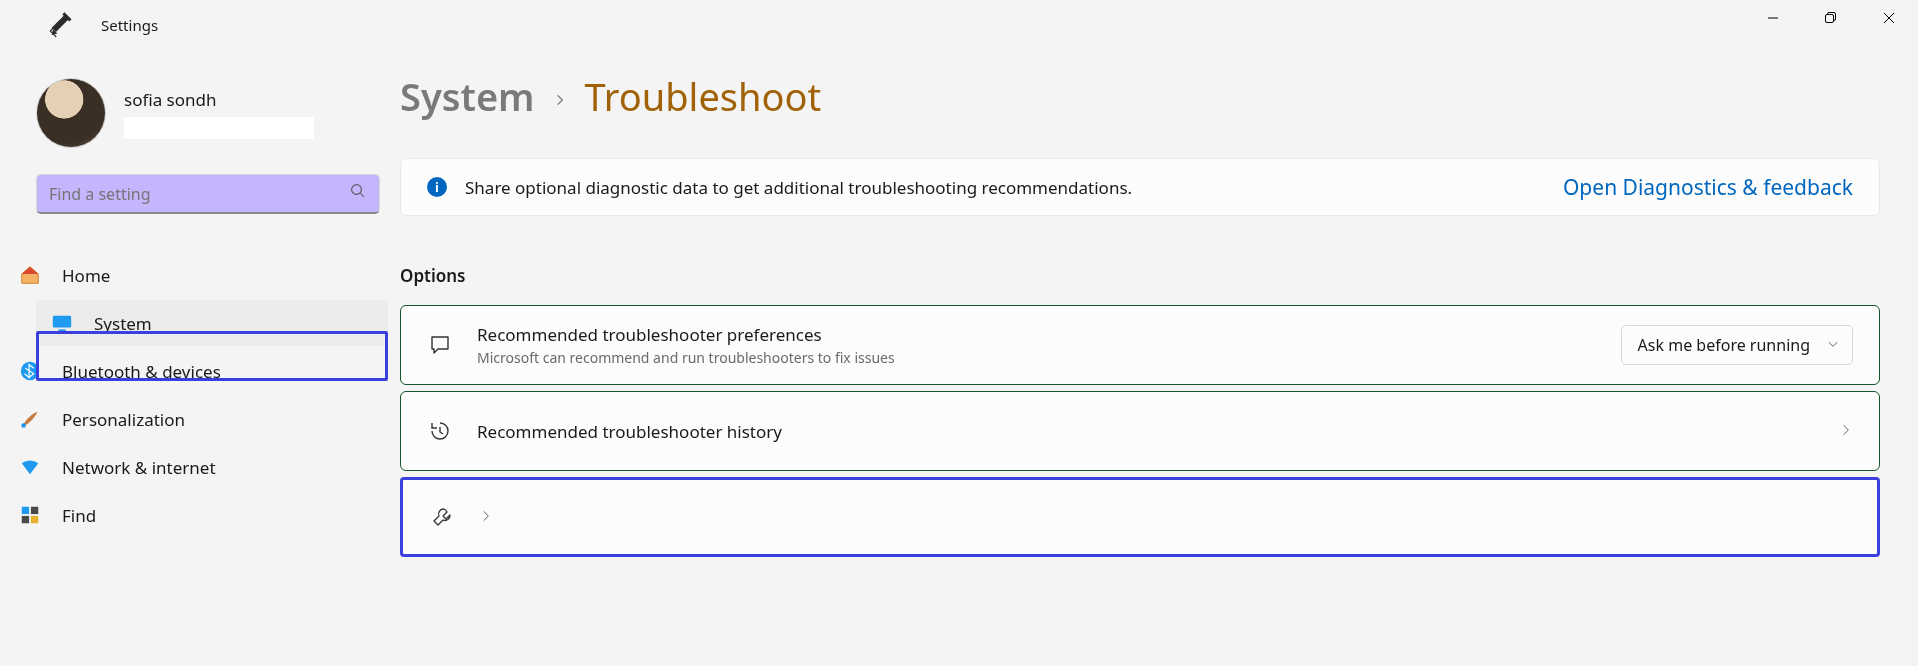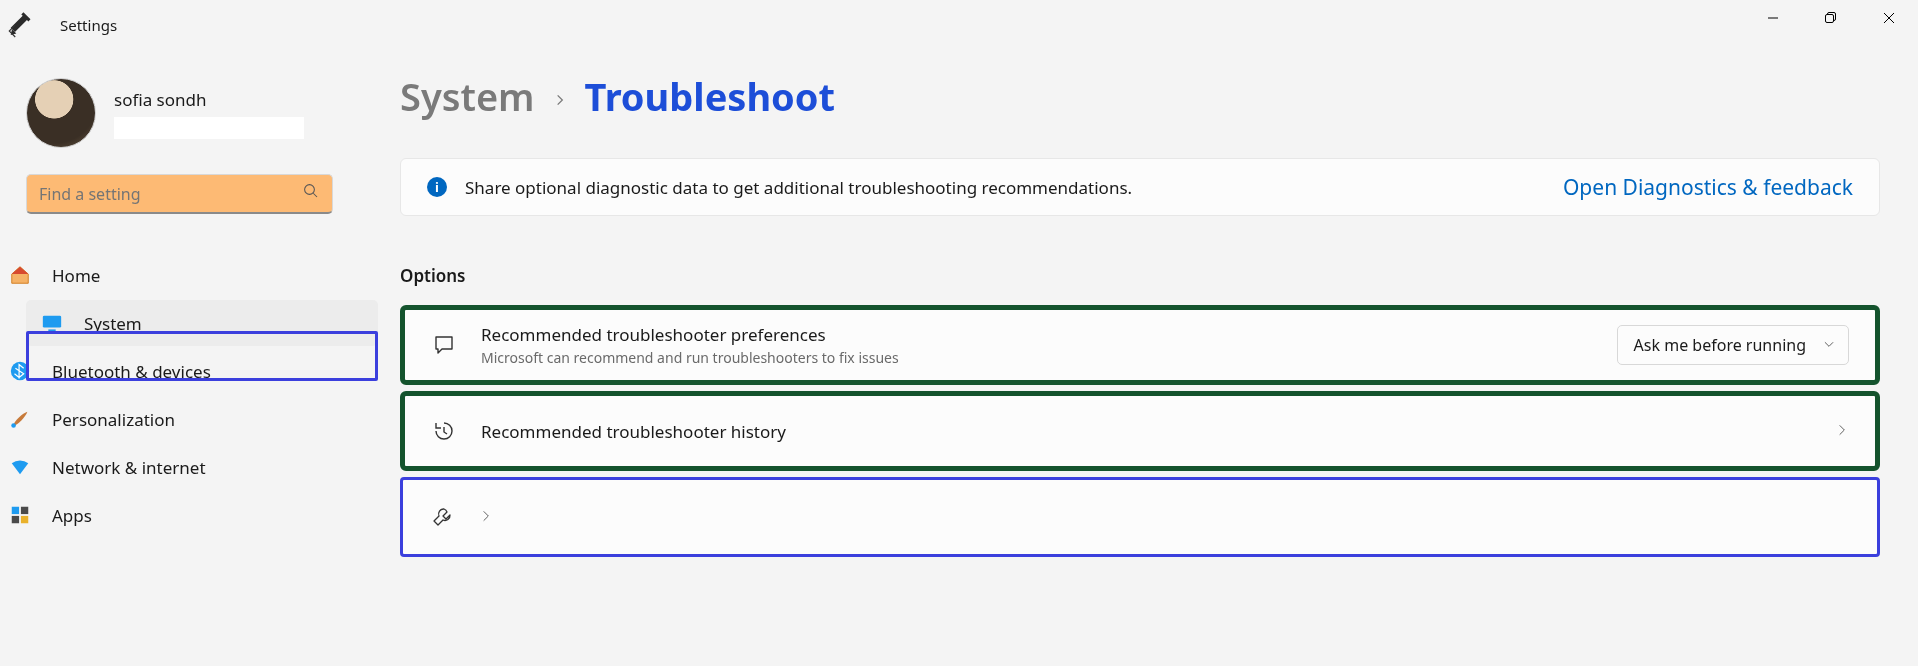--- a/index.html
+++ b/index.html
@@ -13,51 +13,52 @@
     position: relative;
   }
 
   
   .titlebar {
     height: 50px;
     display: flex;
     align-items: center;
     padding-left: 4px;
     position: relative;
+    margin-left: 41px;
   }
   .hammer-ico { width:36px; height:36px; display:flex; align-items:center; justify-content:center; }
   .back-btn { width:22px; height:22px; margin-left:-38px; margin-top:12px; display:flex; align-items:center; justify-content:center; color:#333; }
   .app-title { font-size:15px; color:#1a1a1a; margin-left:36px; }
   .win-controls { position:absolute; right:0; top:0; display:flex; }
   .win-btn { width:58px; height:36px; display:flex; align-items:center; justify-content:center; color:#000; }
 
   
   .sidebar {
     position:absolute;
-    left:4px; top:50px;
+    left:14px; top:50px;
     width:380px;
     padding-top:20px;
   }
   .profile {
     display:flex; align-items:center;
     padding: 8px 22px 16px 22px;
   }
   .avatar {
     width:70px; height:70px; border-radius:50%;
     background: radial-gradient(circle at 40% 30%, #e5d0b5 0 30%, #3a2f25 31% 70%, #6d5a44 100%);
     margin-right:18px;
     border:1px solid #d0d0d0;
   }
   .profile-name { font-size:17px; color:#1a1a1a; font-weight:400; }
   .profile-name-box { background:#fff; width:190px; height:22px; margin-top:6px; }
 
   .search-wrap { padding: 10px 22px 18px 22px; }
   .search {
-    width:307px; height:40px;
-    background:#fdba74;
+    width:344px; height:40px;
+    background:#c4b5fd;
     border:1px solid #d8d8d8;
     border-bottom:2px solid #8a8a8a;
     border-radius:5px;
     display:flex; align-items:center;
     padding:0 12px;
   }
   .search input {
     flex:1; border:none; outline:none; background:transparent;
     font-size:16px; color:#5b5b5b;
     font-family: inherit;
@@ -95,21 +96,21 @@
     left:400px; right:0; top:50px;
     padding-top:20px;
     padding-right:38px;
   }
   .breadcrumb {
     display:flex; align-items:baseline; gap:18px;
     margin-bottom:36px;
   }
   .bc-parent { font-size:38px; font-weight:600; color:#7a7a7a; }
   .bc-sep { font-size:20px; color:#7a7a7a; position:relative; top:-4px; }
-  .bc-current { font-size:38px; font-weight:700; color:#1d4ed8; }
+  .bc-current { font-size:38px; font-weight:400; color:#a16207; }
 
   .info-banner {
     background:#fcfcfc;
     border:1px solid #e7e7e7;
     border-radius:6px;
     height:58px;
     display:flex; align-items:center;
     padding:0 26px;
     margin-bottom:48px;
   }
@@ -120,21 +121,21 @@
     font-size:13px; font-weight:bold;
     margin-right:18px;
   }
   .info-text { font-size:17px; color:#1a1a1a; flex:1; }
   .info-link { font-size:21px; color:#0067c0; }
 
   .section-label { font-size:17px; font-weight:600; margin-bottom:18px; }
 
   .card {
     background:#fcfcfc;
-    border:5px solid #14532d;
+    border:1px solid #14532d;
     border-radius:6px;
     min-height:80px;
     display:flex; align-items:center;
     padding:0 26px;
     margin-bottom:6px;
     position:relative;
   }
   .card-ico { width:26px; height:26px; margin-right:24px; display:flex; align-items:center; justify-content:center; color:#333; }
   .card-body { flex:1; }
   .card-title { font-size:17px; color:#1a1a1a; }
@@ -271,21 +272,21 @@
 
     <div class="nav-item">
       <span class="nico">
         <svg width="22" height="22" viewBox="0 0 24 24">
             <rect x="3" y="3" width="8" height="8" fill="#1e9bf0"></rect>
             <rect x="13" y="3" width="8" height="8" fill="#4a4a4a"></rect>
             <rect x="3" y="13" width="8" height="8" fill="#4a4a4a"></rect>
             <rect x="13" y="13" width="8" height="8" fill="#e9b12b"></rect>
           </svg>
       </span>
-      <span>Apps</span>
+      <span>Find</span>
     </div>
 
   </div>
 
   <div class="annot-system"></div>
 </div>
 
 <div class="main">
 
   <div class="breadcrumb">

